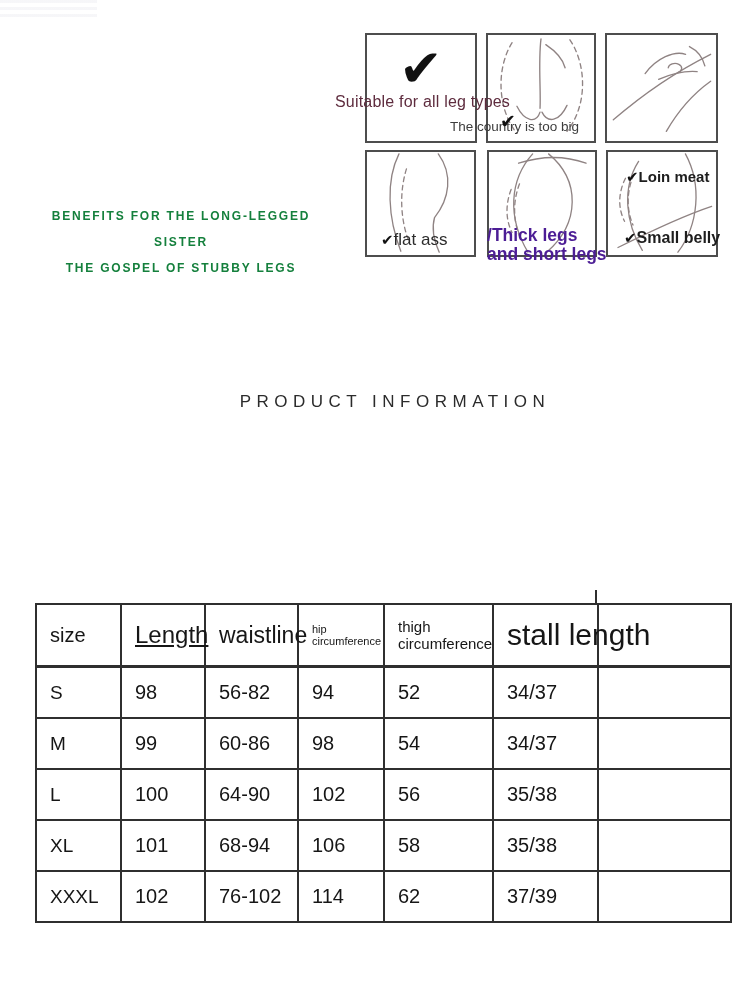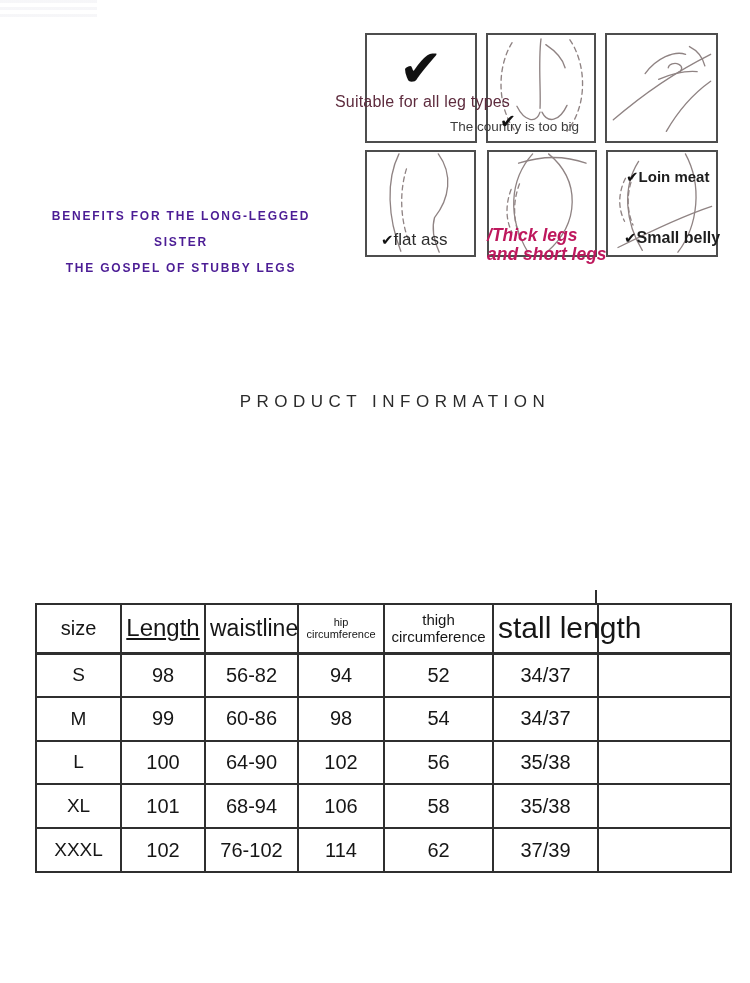--- a/index.html
+++ b/index.html
@@ -32,48 +32,48 @@
   .lbl{position:absolute;z-index:5;white-space:nowrap;}
   .headline-suitable{
     left:335px;top:93px;font-size:16px;color:var(--headline-maroon,#5e2c3e);
     letter-spacing:.2px;
   }
   .lbl-bigbutt{left:450px;top:119px;font-size:13.5px;color:#3d3d3d;}
   .lbl-bigbutt-check{left:500px;top:110px;font-size:19px;}
   .lbl-loin{left:626px;top:120px;font-size:15px;font-weight:bold;color:#1d1d1d;margin-top:48px;}
   .lbl-flat{left:381px;top:230px;font-size:17px;color:#2c2c2c;}
   .lbl-thick{
-    left:487px;top:226px;font-size:17.5px;font-weight:bold;color:#be185d;
-    line-height:19px;white-space:normal;width:132px;font-style:italic;
+    left:487px;top:226px;font-size:17.5px;font-weight:bold;color:#4c1d95;
+    line-height:19px;white-space:normal;width:132px;
   }
   .lbl-belly{left:624px;top:229px;font-size:16px;font-weight:bold;color:#1d1d1d;}
   .lbl .check.small{font-size:15px;}
   .slash{font-weight:bold;}
   
   .benefits{
     position:absolute;left:26px;top:203px;width:310px;text-align:center;
-    font-weight:bold;color:#4c1d95;font-size:12px;letter-spacing:1.8px;
+    font-weight:bold;color:#15803d;font-size:12px;letter-spacing:1.8px;
     line-height:26px;
   }
   
   .section-title{
     position:absolute;left:180px;top:392px;width:430px;text-align:center;
     font-size:17px;letter-spacing:5.5px;color:#2b2b2b;font-weight:500;
   }
   
   .tick{position:absolute;left:595px;top:590px;width:2px;height:14px;background:#2f2f2f;}
   
   table.size-table{
     position:absolute;left:35px;top:603px;width:695px;
     border-collapse:collapse;table-layout:fixed;
     font-family:"Liberation Sans",sans-serif;
   }
   .size-table td,.size-table th{
-    border:2px solid #2f2f2f;text-align:center;vertical-align:middle;
-    padding:4px;overflow:visible;background:#fff;font-weight:normal;color:#161616;
+    border:2px solid #2f2f2f;text-align:left;vertical-align:middle;
+    padding:13px;overflow:visible;background:#fff;font-weight:normal;color:#161616;
   }
   .size-table thead tr{height:49px;}
   .size-table tbody tr{height:43.8px;}
   .size-table thead th{border-bottom-width:3px;}
   .h-size{font-size:20px;}
   .h-length{font-size:24px;text-decoration:underline;}
   .h-waist{font-size:23px;}
   .h-hip{font-size:11px;color:#8e8e8e;text-align:left;padding-left:5px;line-height:12px;}
   .h-thigh{font-size:15px;text-align:left;padding-left:8px;line-height:17px;}
   .h-stall{font-size:30px;text-align:left;padding-left:18px;white-space:nowrap;}

